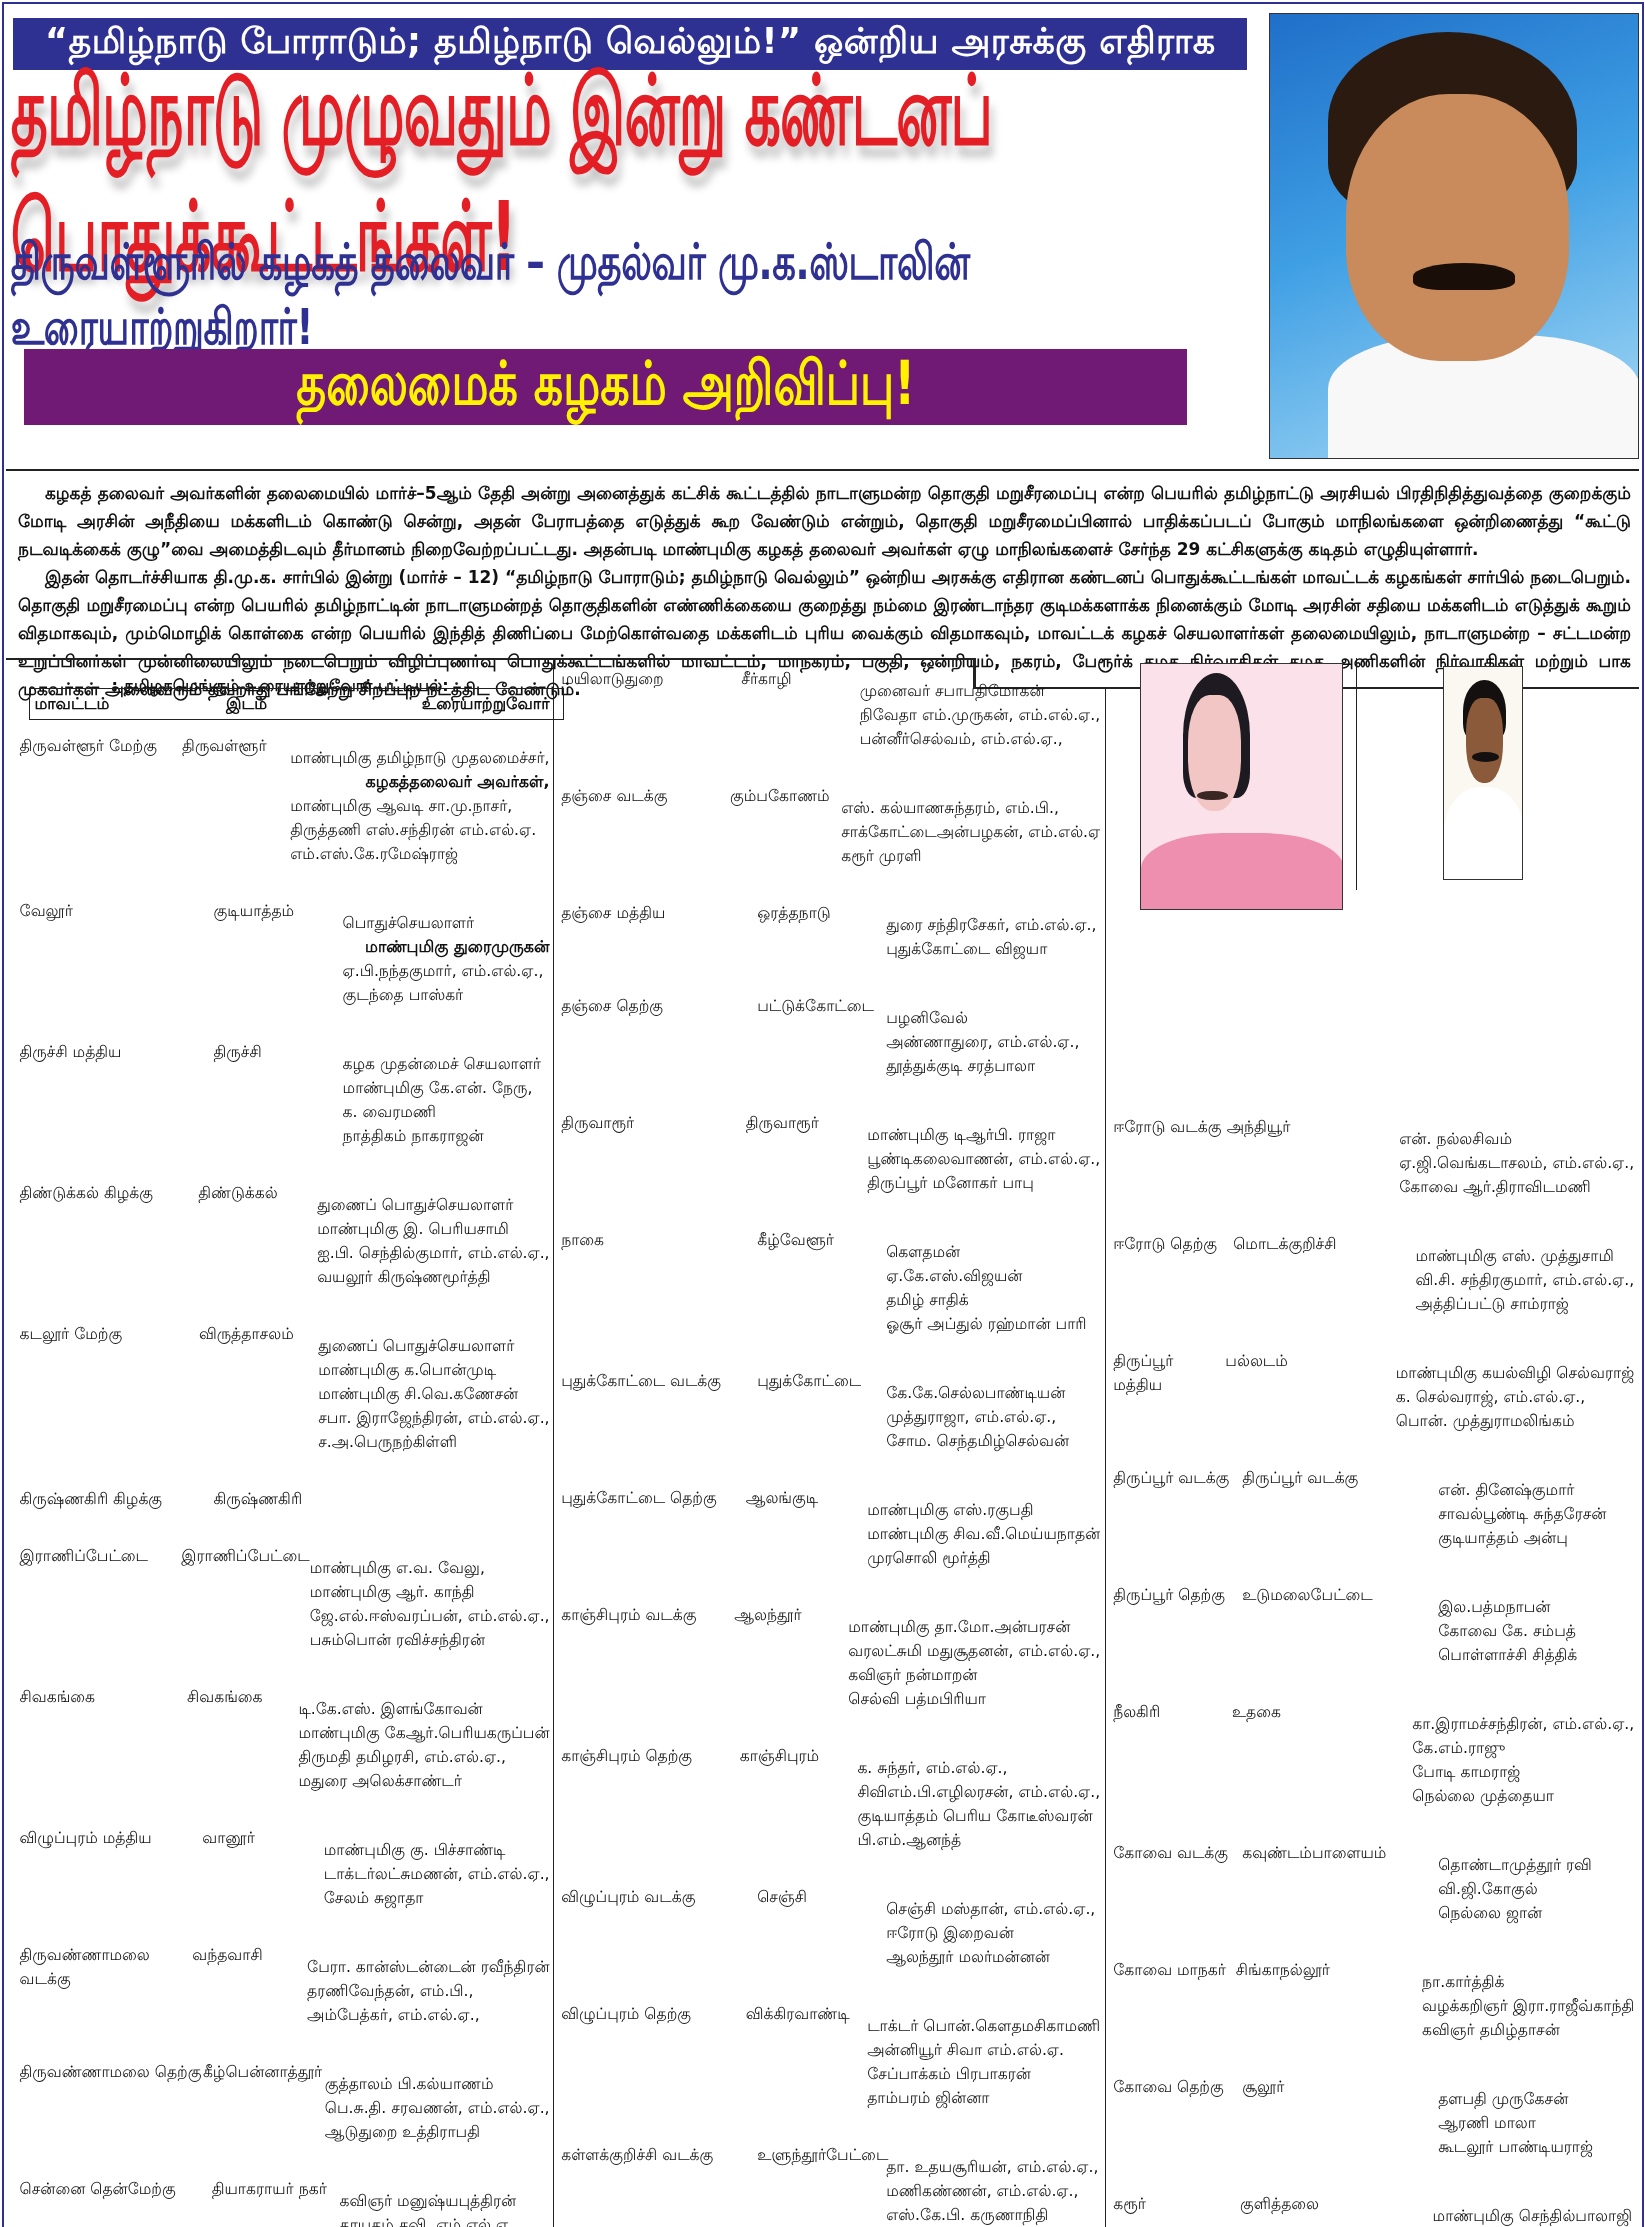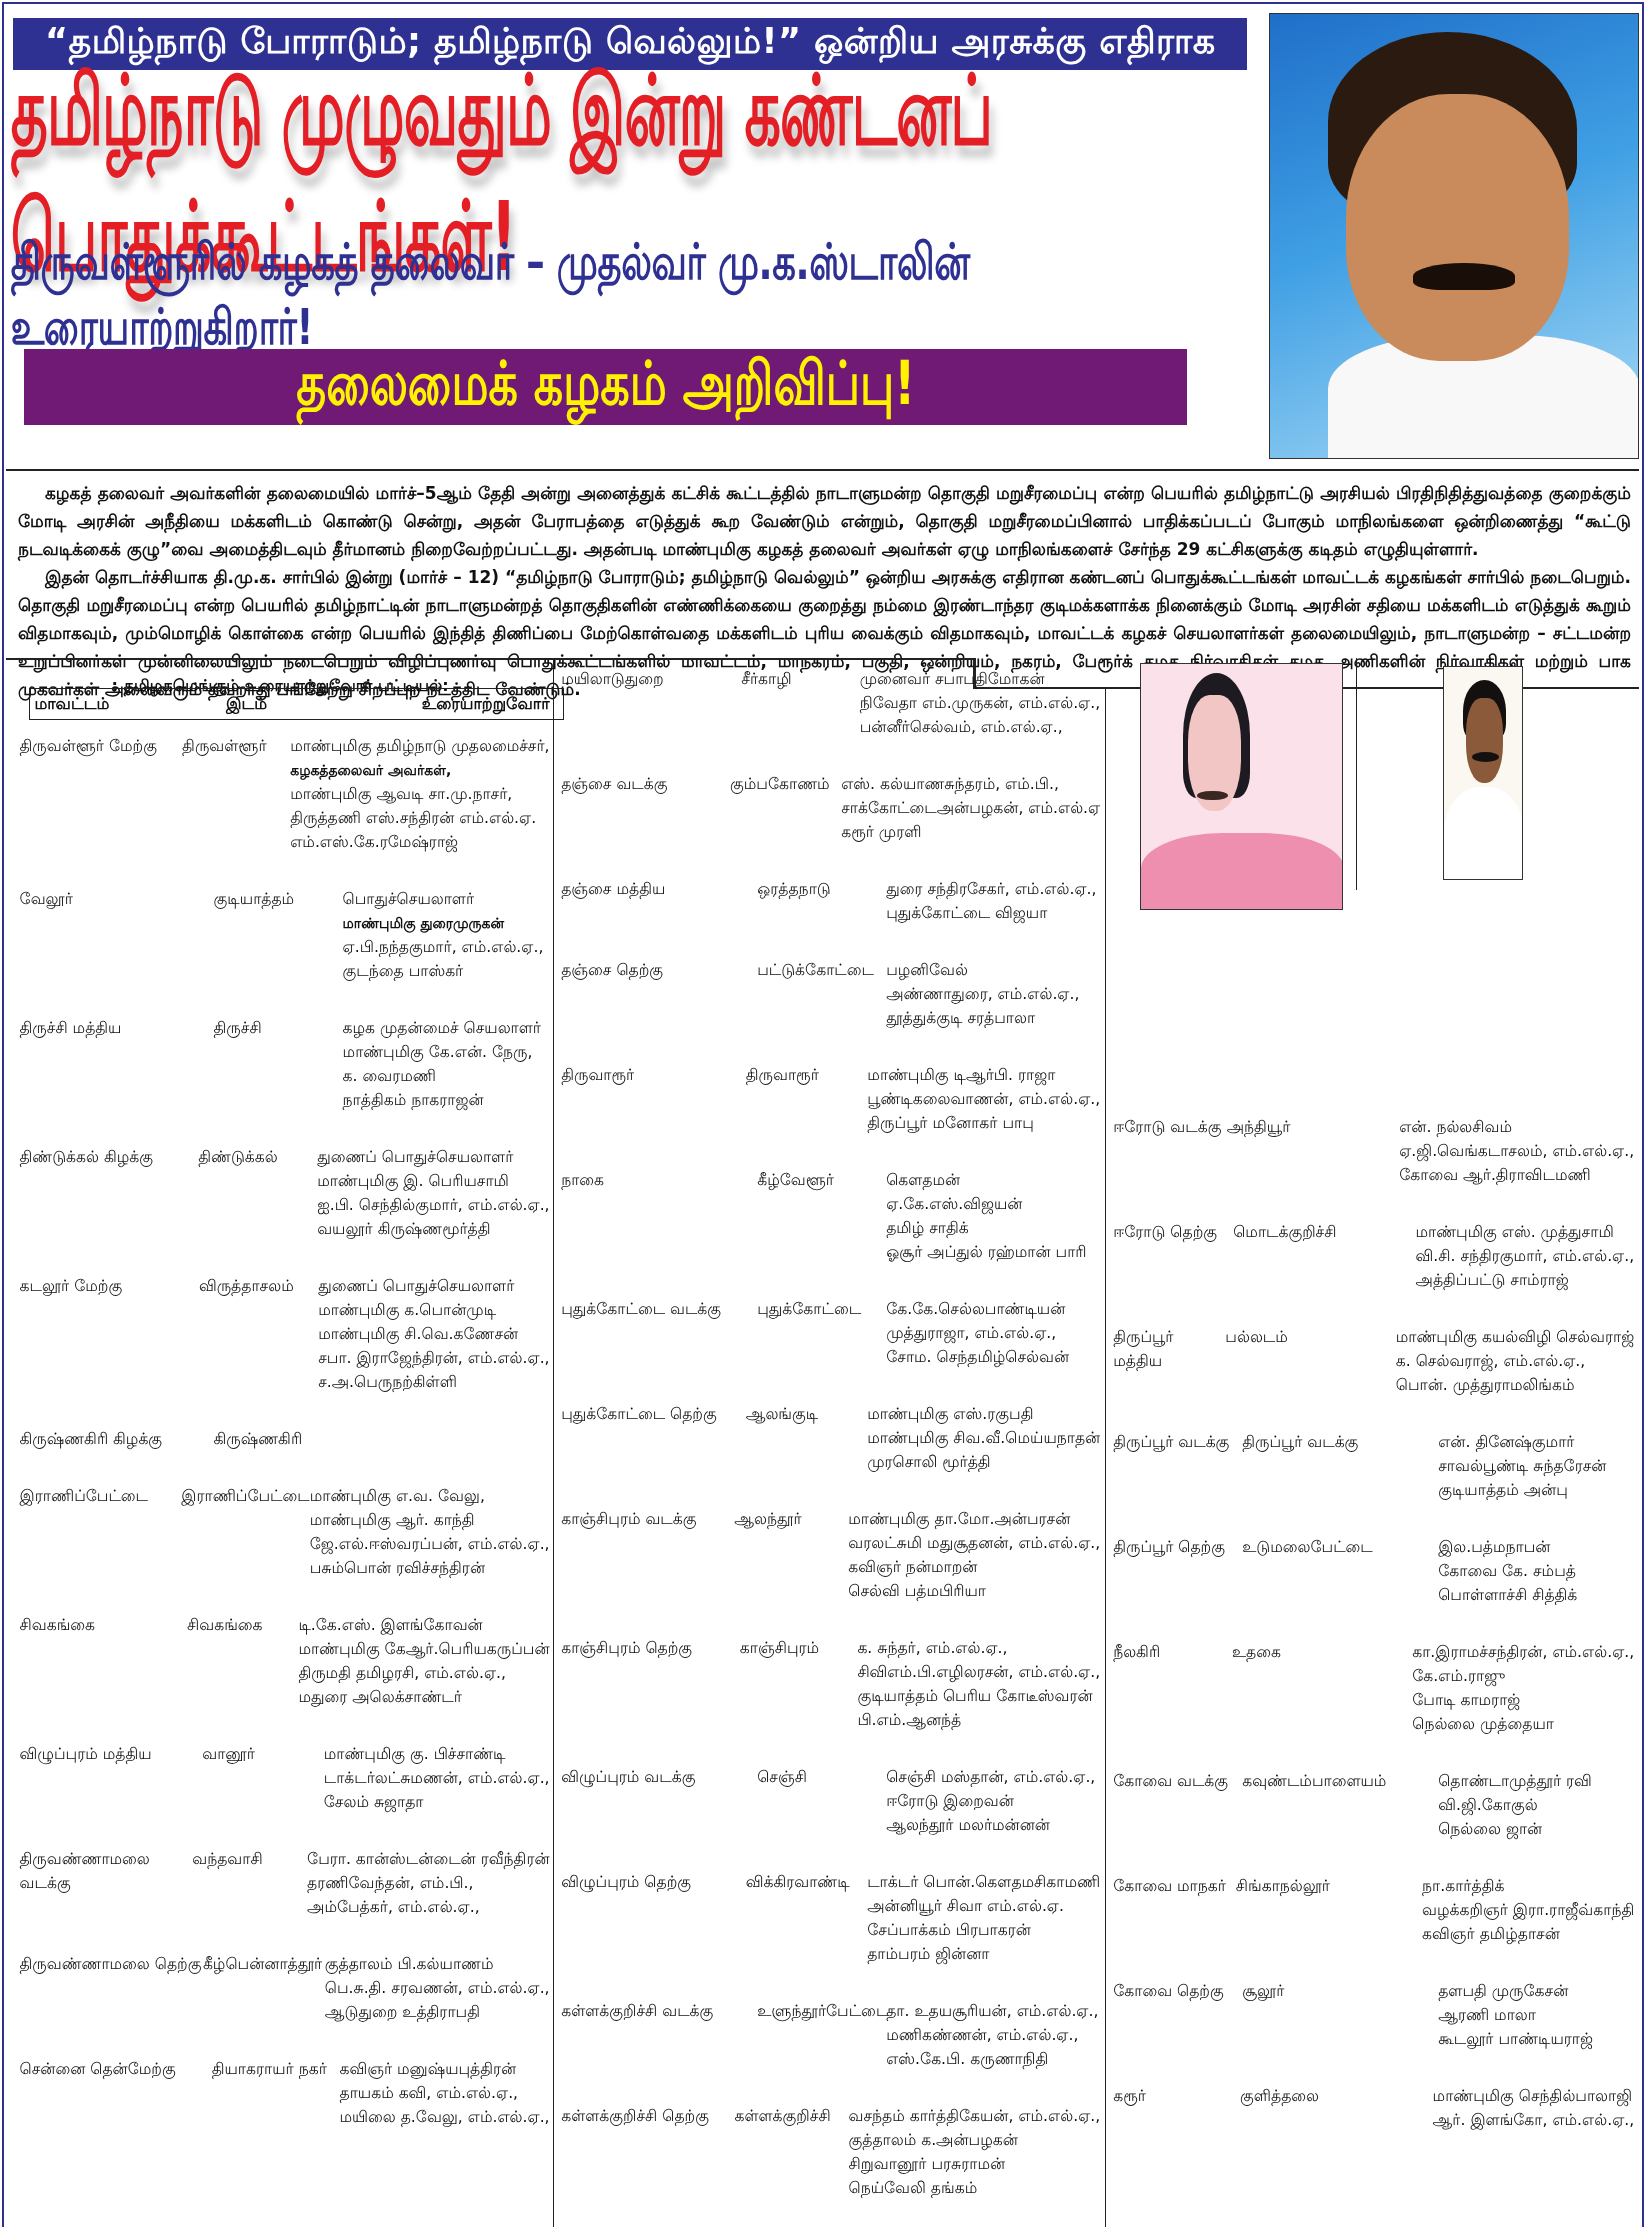--- a/index.html
+++ b/index.html
@@ -64,23 +64,23 @@
   .col2 { left: 555px; top: 9px; width: 539px; }
   .col3 { left: 1107px; top: 457px; width: 521px; }
 
   .row { display: flex; margin-bottom: 33px; font-size: 15.6px; line-height: 24px; }
   .col1 .row .c-district { width: 194px; }
   .col1 .row .c-place { width: 129px; }
   .col2 .row .c-district { width: 196px; }
   .col2 .row .c-place { width: 129px; }
   .col3 .row .c-district { width: 129px; }
   .col3 .row .c-place { width: 196px; }
-  .row .c-speakers { flex: 1; }
+  .row .c-speakers { flex: 1; margin-top: 12px; }
   .row .speaker { display: block; white-space: nowrap; }
-  .speaker.strong { font-weight: bold; font-size: 14px; }
+  .speaker.strong { font-weight: bold; font-size: 16px; text-align: right; }
   .ph { position: absolute; }
   .p1 { left: 1134px; top: 4.5px; width: 203px; height: 247px; background: #fbe2ea; border: 1.3px solid #333; overflow: hidden; }
   .p1 .hair { position: absolute; left: 42px; top: 9px; width: 67px; height: 125px; background: #1e1a22; border-radius: 50% 50% 20% 20%; }
   .p1 .face { position: absolute; left: 47px; top: 31px; width: 53px; height: 116px; background: #f2c6c4; border-radius: 40% 40% 45% 45%; }
   .p1 .shirt { position: absolute; left: 0; top: 169px; width: 203px; height: 89px; background: #ee8fb0; border-radius: 40% 40% 0 0; }
   .p1 .stache { position: absolute; left: 56px; top: 127px; width: 31px; height: 9.8px; background: #3a2622; border-radius: 50%; }
   .frame-b { position: absolute; left: 1437px; top: 8px; width: 80px; height: 214px; background: #fbf8f2; border: 1.3px solid #333; overflow: hidden; }
   .frame-b .hair { position: absolute; left: 18.7px; top: 12.5px; width: 43px; height: 62px; background: #141010; border-radius: 50% 50% 30% 30%; }
   .frame-b .face { position: absolute; left: 22px; top: 31px; width: 37px; height: 85px; background: #8a5a3a; border-radius: 40% 40% 45% 45%; }
   .frame-b .stache { position: absolute; left: 28px; top: 85px; width: 27px; height: 9.8px; background: #151010; border-radius: 50%; }

